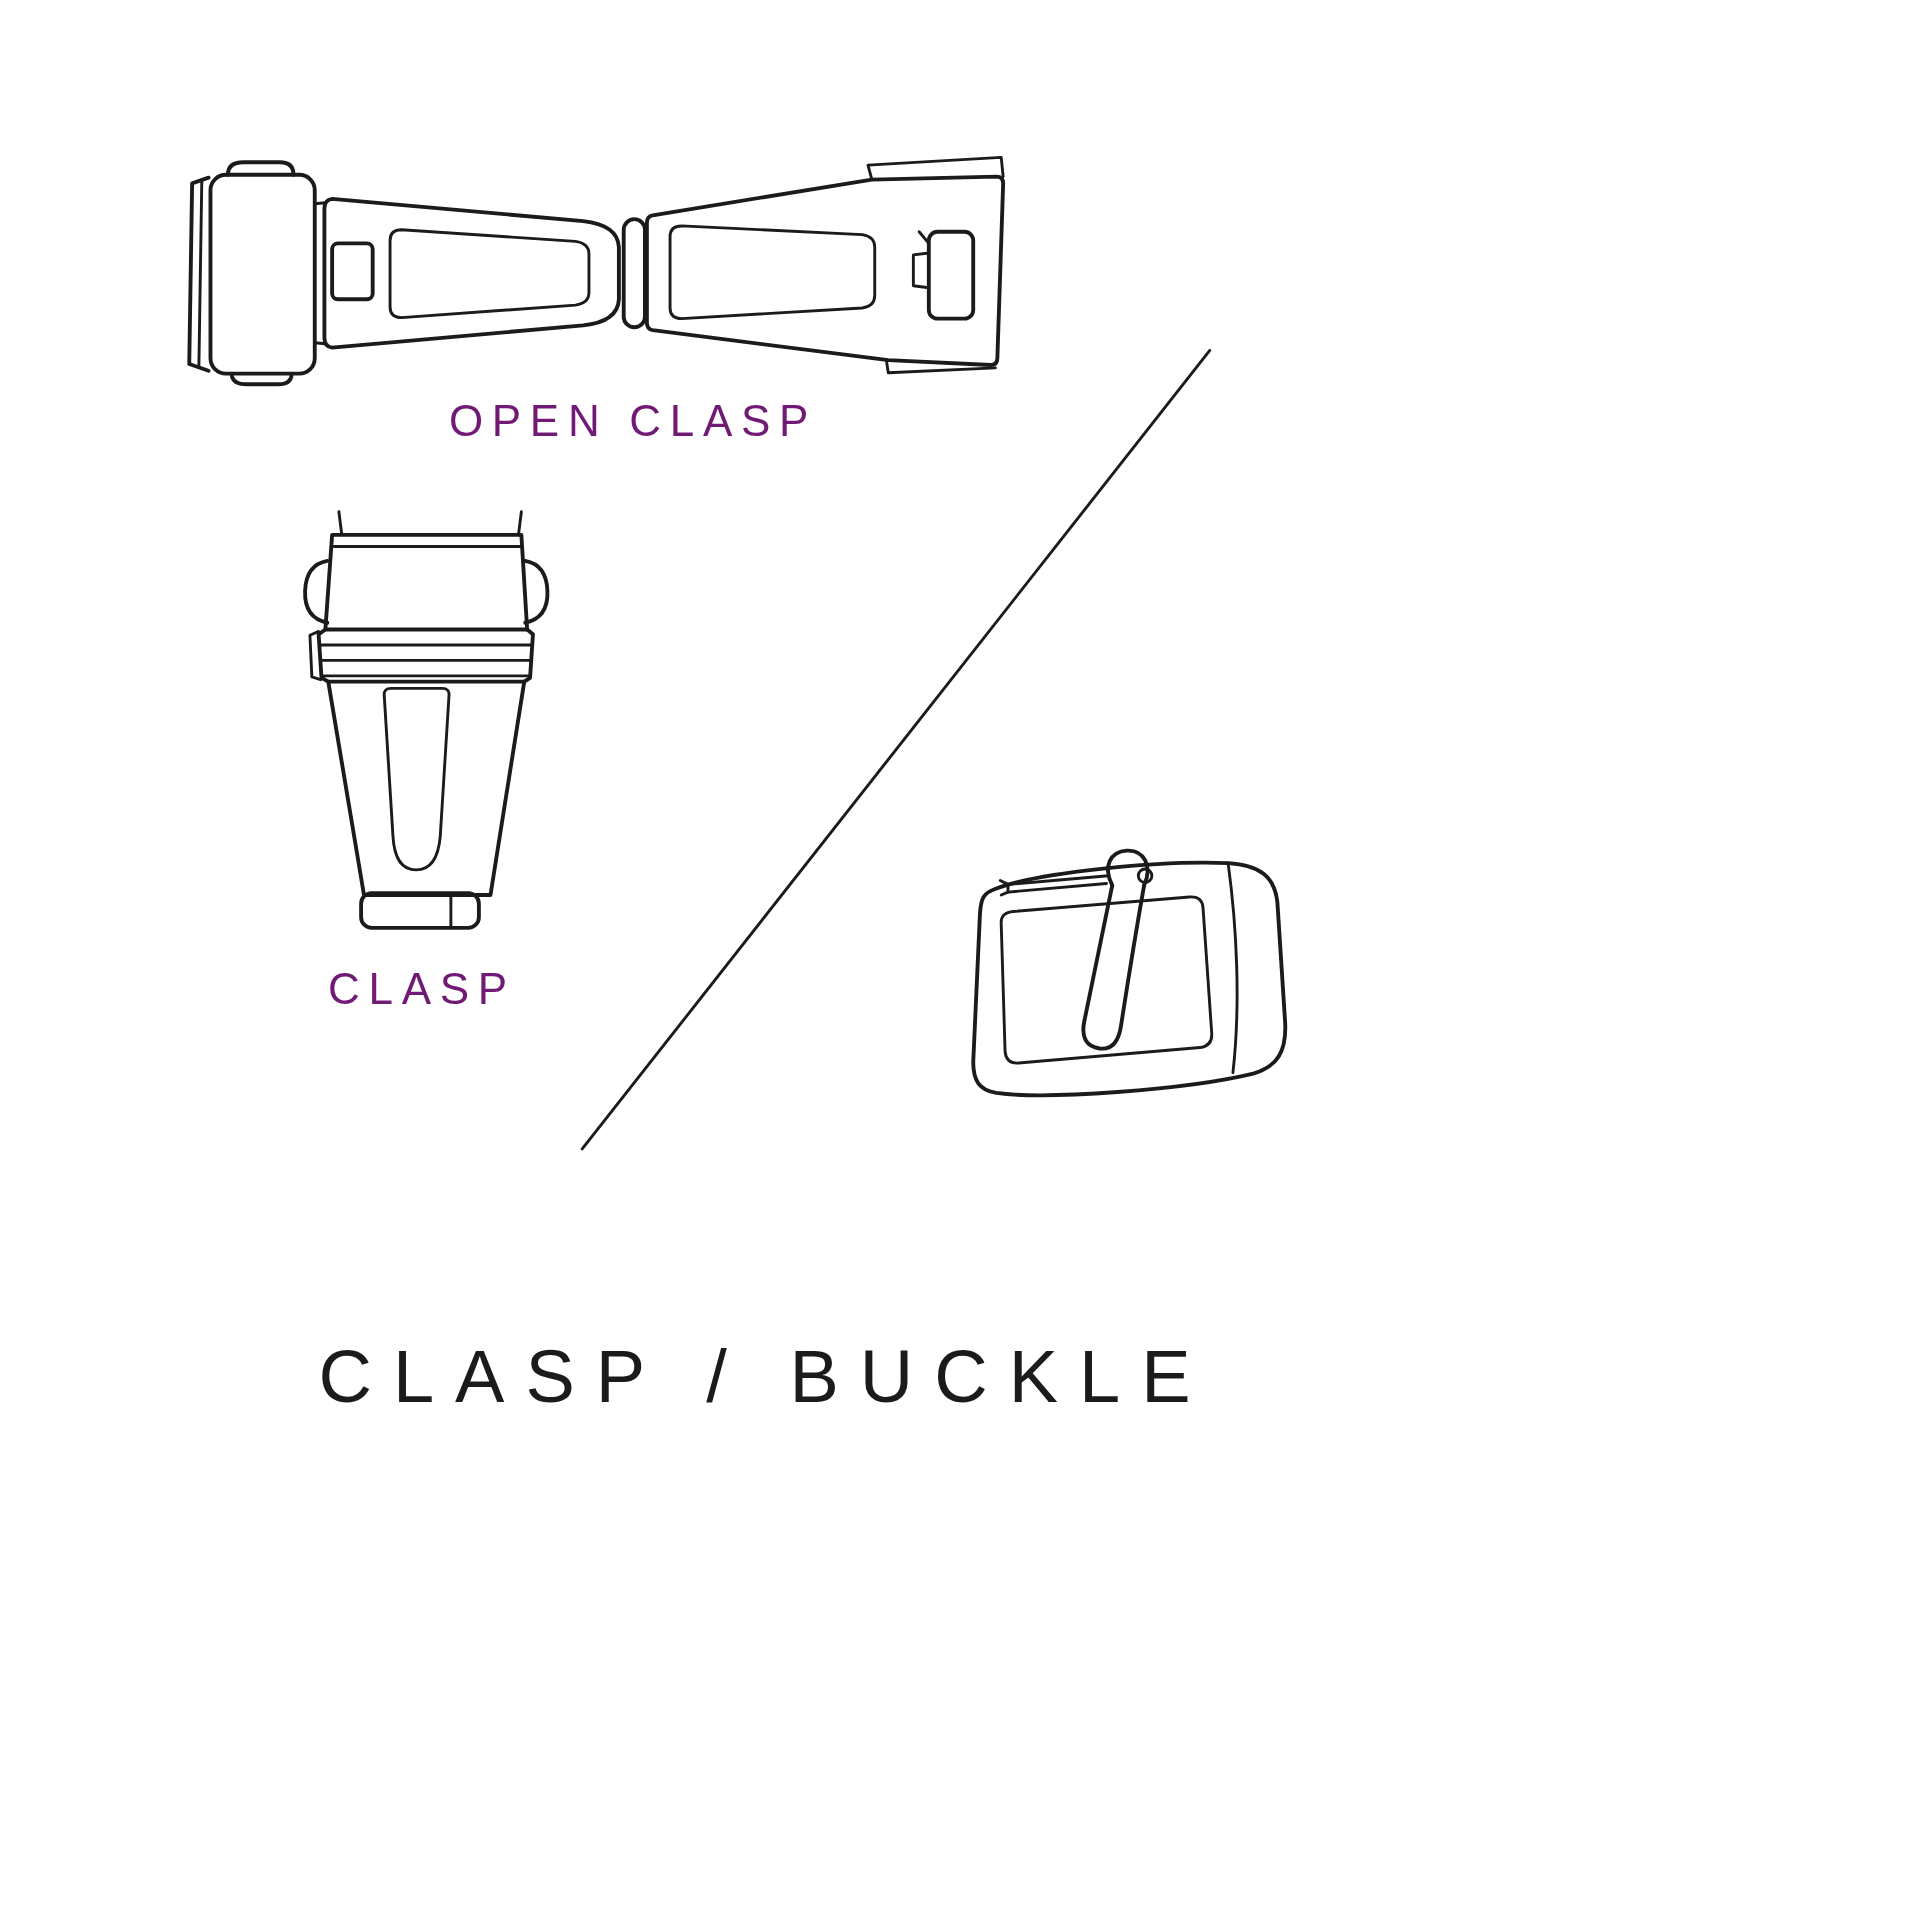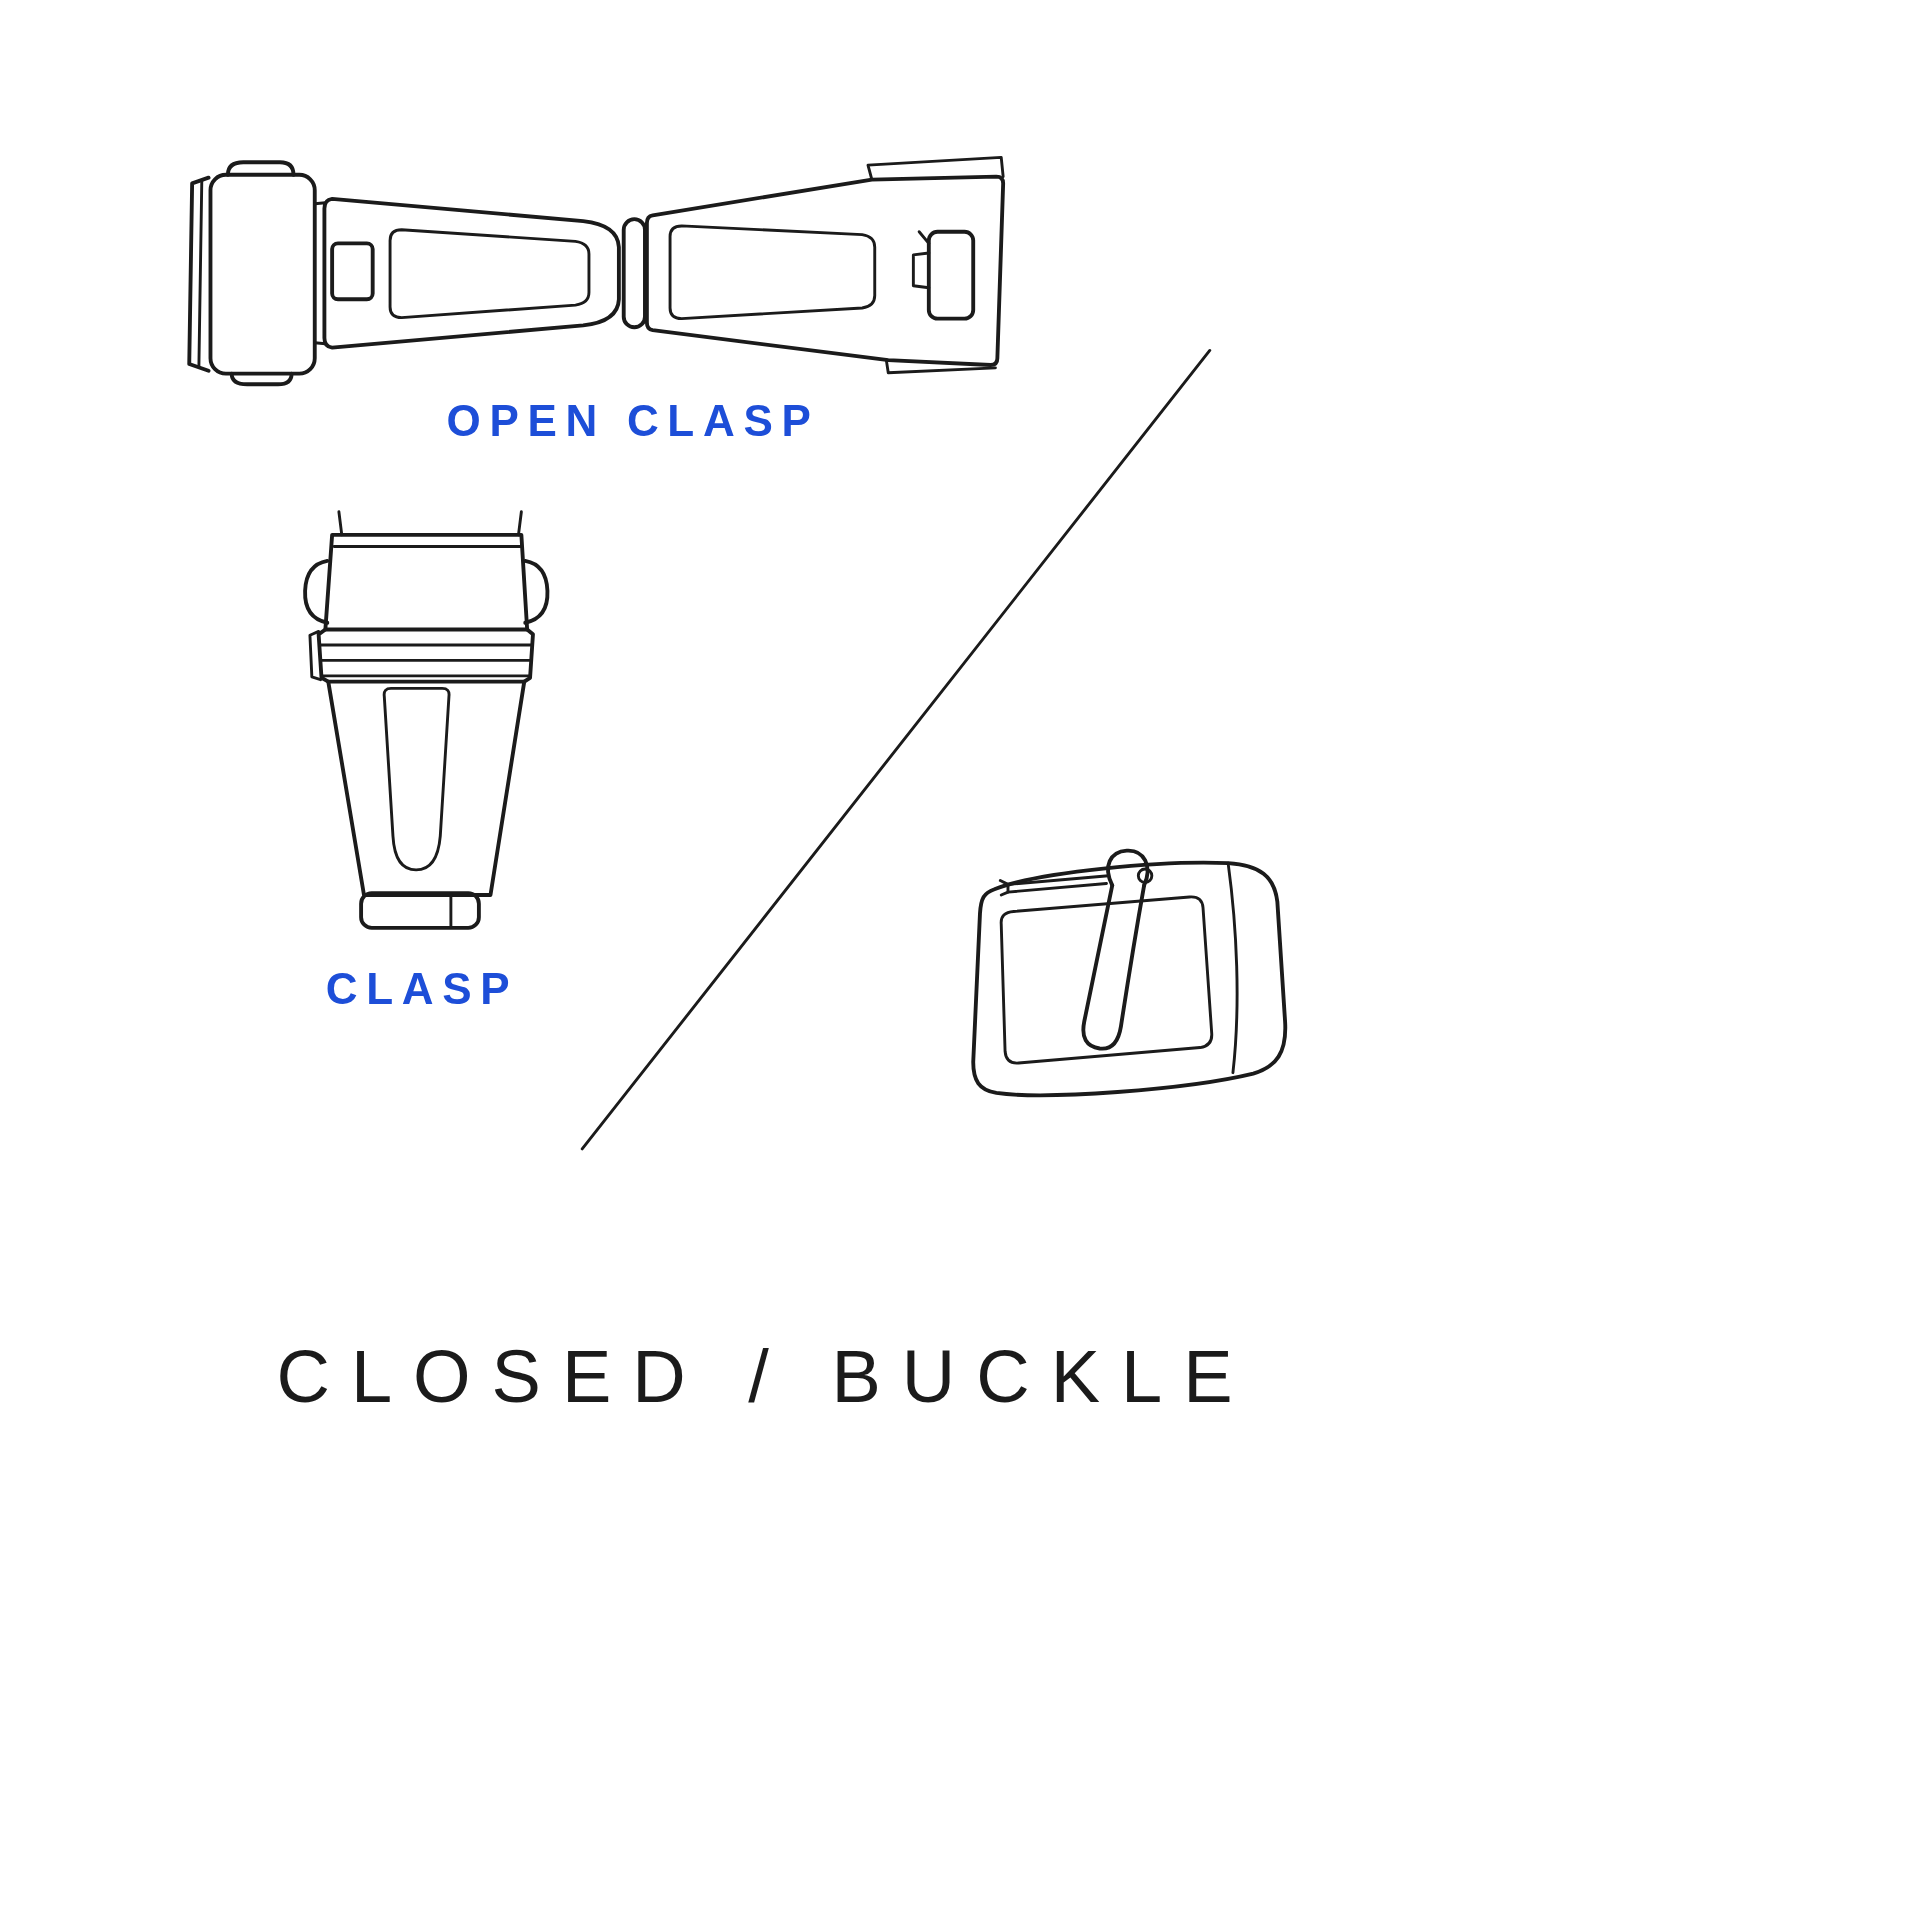--- a/index.html
+++ b/index.html
@@ -24,23 +24,23 @@
     fill: none;
     stroke: #1b1b1b;
     stroke-width: 4;
     stroke-linecap: round;
     stroke-linejoin: round;
   }
   svg.art .thin { stroke-width: 3; }
   .caption {
     position: absolute;
     transform: translateX(-50%);
-    color: #1d4ed8;
+    color: #701a75;
     font-size: 44px;
-    font-weight: 700;
+    font-weight: 400;
     letter-spacing: 8.7px;
     white-space: nowrap;
   }
   .caption.open-clasp { left: 633px; top: 396px; }
   .caption.closed     { left: 422px; top: 964px; }
   .diagram-title {
     position: absolute;
     left: 765px;
     top: 1334px;
     transform: translateX(-50%);
@@ -133,15 +133,15 @@
         <circle class="thin" cx="1186" cy="907" r="7"></circle>
         <path d="M1152,917 C1143,962 1130,1022 1123,1058 Q1118,1083 1139,1086 Q1157,1088 1161,1063 C1167,1024 1177,962 1185,917"></path>
       </g>
     </g>
   </svg>
 
   <div class="caption open-clasp">OPEN CLASP</div>
 
   <div class="caption closed">CLASP</div>
 
-  <div class="diagram-title">CLOSED / BUCKLE</div>
+  <div class="diagram-title">CLASP / BUCKLE</div>
 </div>
 
 
 </body></html>

